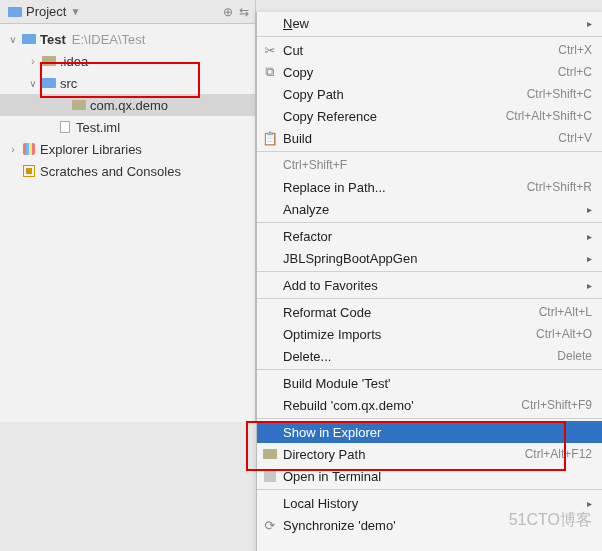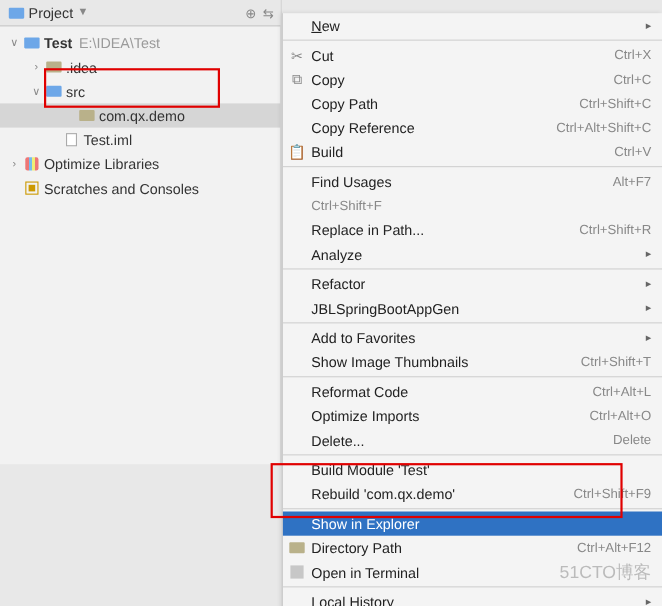--- a/index.html
+++ b/index.html
@@ -99,21 +99,21 @@
       <span class="node-icon">
           <span class="ico-file"></span>
         </span>
       <span class="lbl">Test.iml</span>
     </div>
     <div class="tree-row" style="padding-left:6px;">
       <span class="arrow">›</span>
       <span class="node-icon">
           <span class="ico-lib"></span>
         </span>
-      <span class="lbl">Optimize Libraries</span>
+      <span class="lbl">Explorer Libraries</span>
     </div>
     <div class="tree-row" style="padding-left:6px;">
       <span class="arrow blank">›</span>
       <span class="node-icon">
           <span class="ico-scratch"></span>
         </span>
       <span class="lbl">Scratches and Consoles</span>
     </div>
   </div>
 </div>
@@ -146,25 +146,20 @@
       <span class="sc">Ctrl+Alt+Shift+C</span>
     </div>
   <div class="menu-item">
       <span class="gutter">📋</span>
       <span class="txt">Build</span>
       <span class="sc">Ctrl+V</span>
     </div>
   <div class="menu-sep"></div>
   <div class="menu-item">
       <span class="gutter"></span>
-      <span class="txt">Find Usages</span>
-      <span class="sc">Alt+F7</span>
-    </div>
-  <div class="menu-item">
-      <span class="gutter"></span>
       <span class="sc">Ctrl+Shift+F</span>
     </div>
   <div class="menu-item">
       <span class="gutter"></span>
       <span class="txt">Replace in Path...</span>
       <span class="sc">Ctrl+Shift+R</span>
     </div>
   <div class="menu-item">
       <span class="gutter"></span>
       <span class="txt">Analyze</span>
@@ -179,25 +174,20 @@
   <div class="menu-item">
       <span class="gutter"></span>
       <span class="txt">JBLSpringBootAppGen</span>
       <span class="sub">▸</span>
     </div>
   <div class="menu-sep"></div>
   <div class="menu-item">
       <span class="gutter"></span>
       <span class="txt">Add to Favorites</span>
       <span class="sub">▸</span>
-    </div>
-  <div class="menu-item">
-      <span class="gutter"></span>
-      <span class="txt">Show Image Thumbnails</span>
-      <span class="sc">Ctrl+Shift+T</span>
     </div>
   <div class="menu-sep"></div>
   <div class="menu-item">
       <span class="gutter"></span>
       <span class="txt">Reformat Code</span>
       <span class="sc">Ctrl+Alt+L</span>
     </div>
   <div class="menu-item">
       <span class="gutter"></span>
       <span class="txt">Optimize Imports</span>

